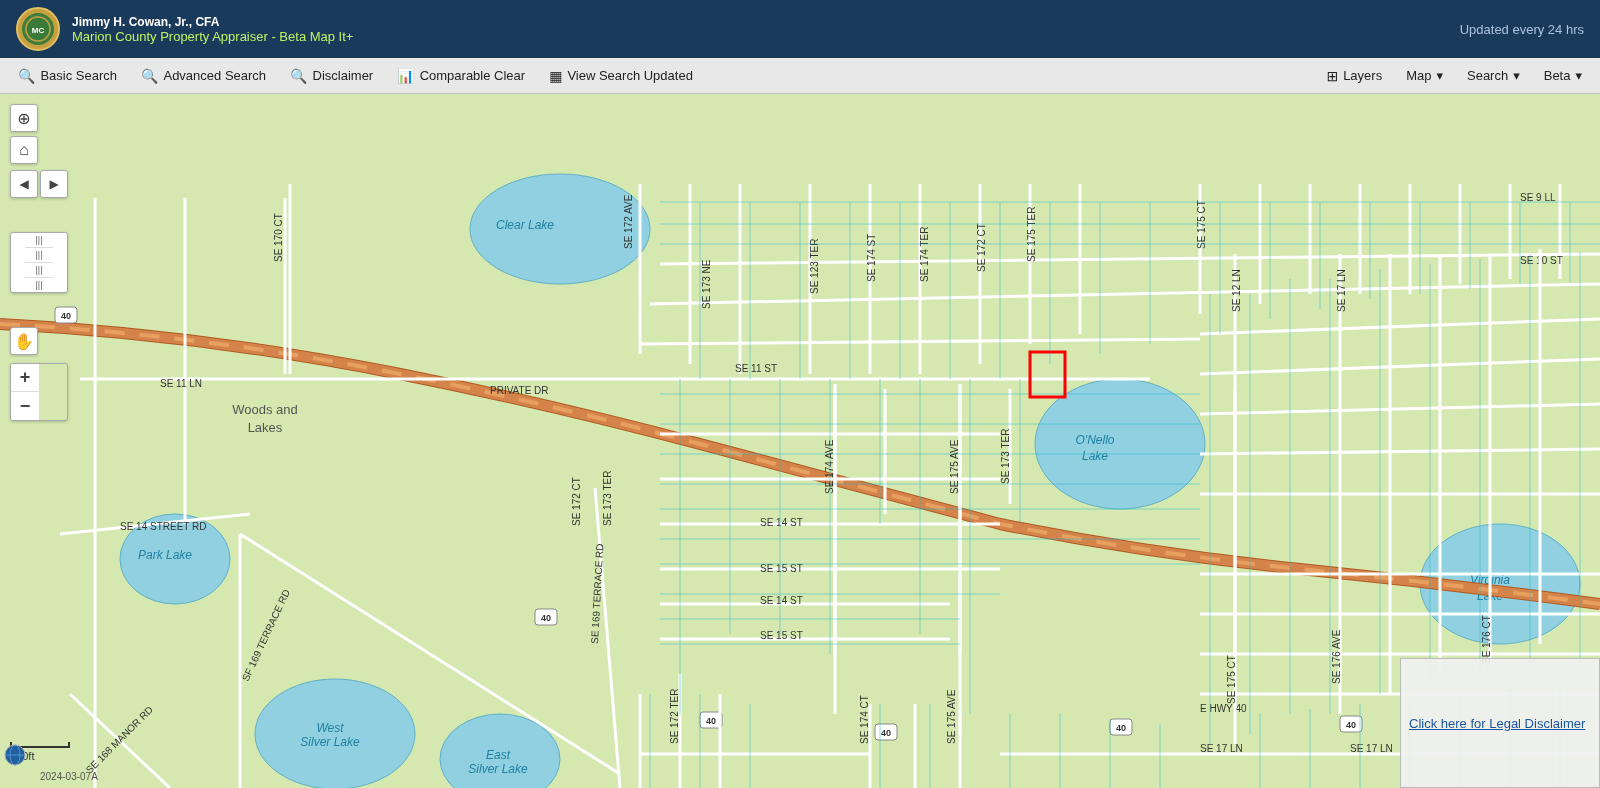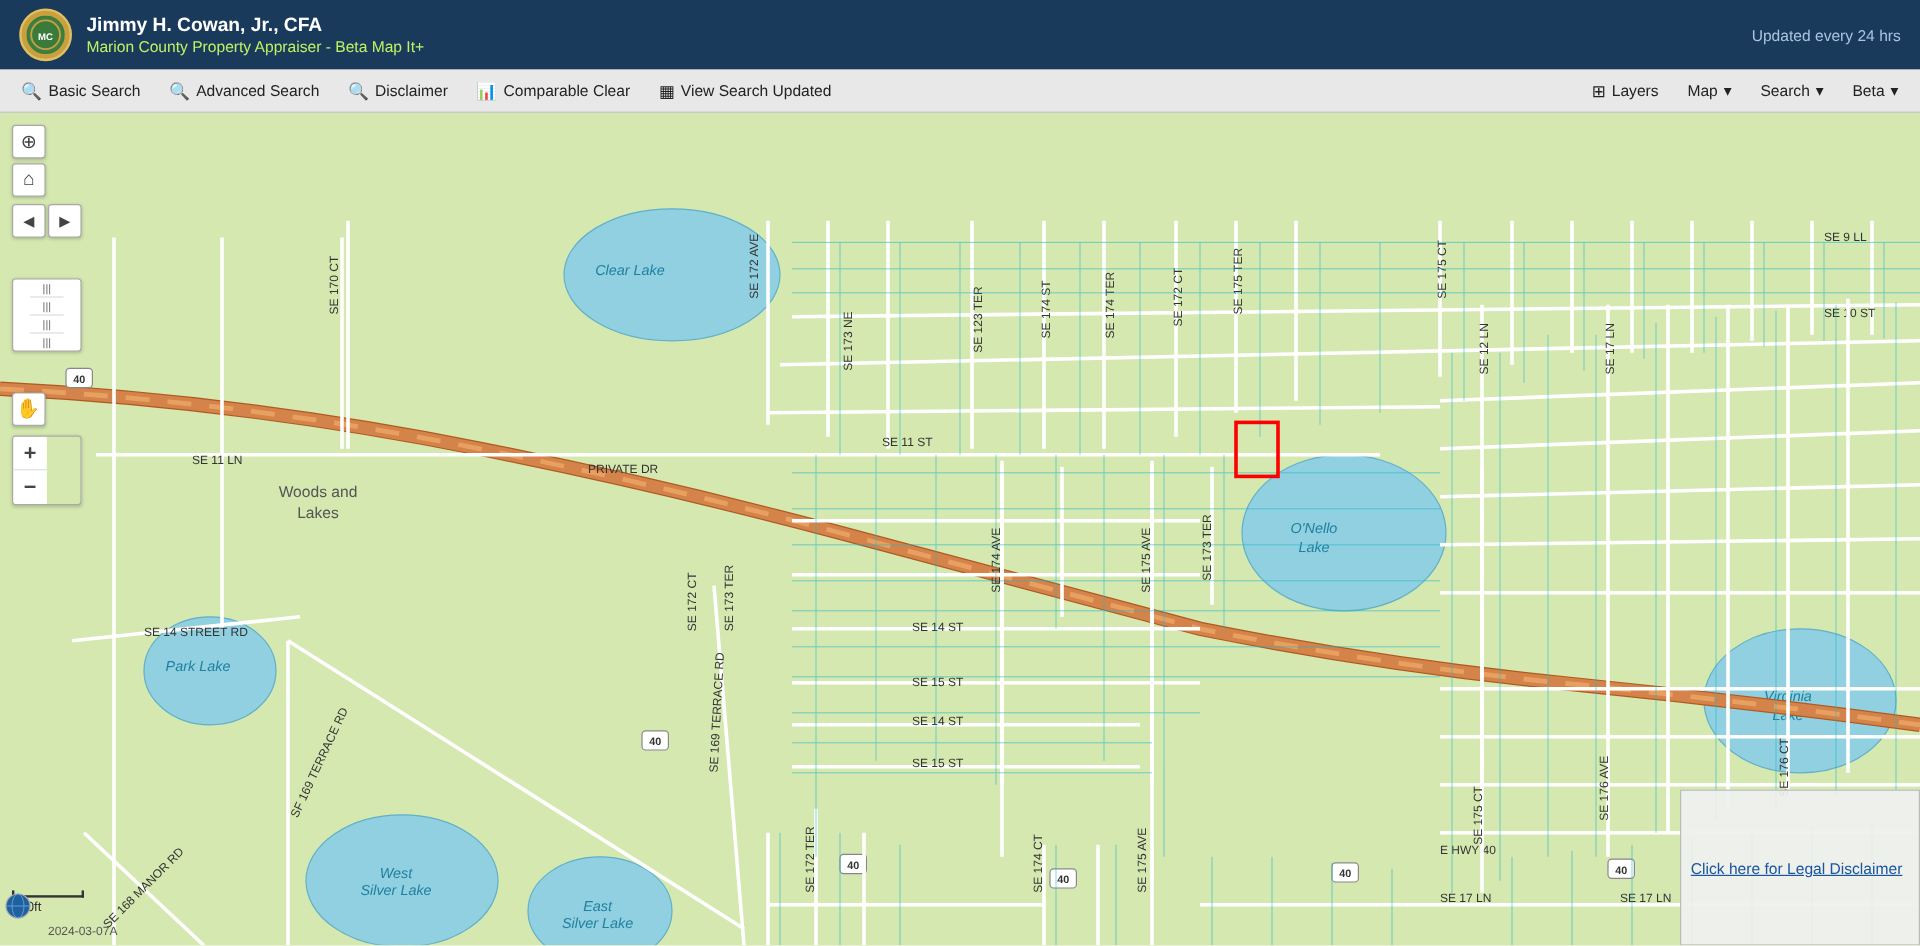--- a/index.html
+++ b/index.html
@@ -35,21 +35,21 @@
       width: 36px;
       height: 36px;
       border-radius: 50%;
       background: radial-gradient(circle, #4a8a4a 40%, #2a6a2a 100%);
       border: 2px solid #c8a040;
       display: flex;
       align-items: center;
       justify-content: center;
     }
     #header-title { color: white; }
-    #header-title .name { font-size: 16px; font-weight: bold; }
+    #header-title .name { font-size: 12px; font-weight: bold; }
     #header-title .subtitle { font-size: 13px; color: #bef264; }
     #header-right { color: #aac4e0; font-size: 13px; }
 
     
     #toolbar {
       width: 100%;
       height: 36px;
       background: #e8e8e8;
       border-bottom: 1px solid #c0c0c0;
       display: flex;

